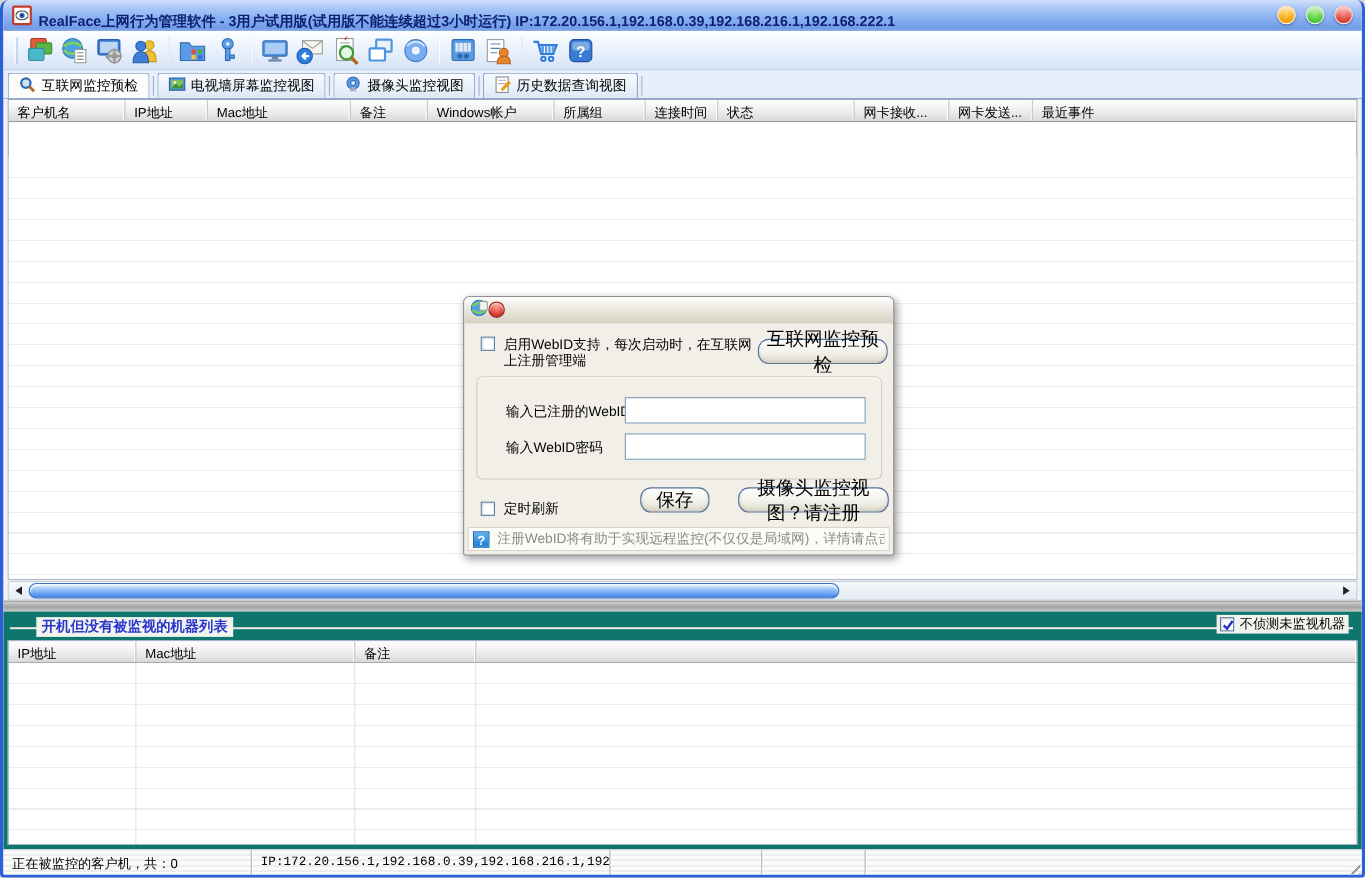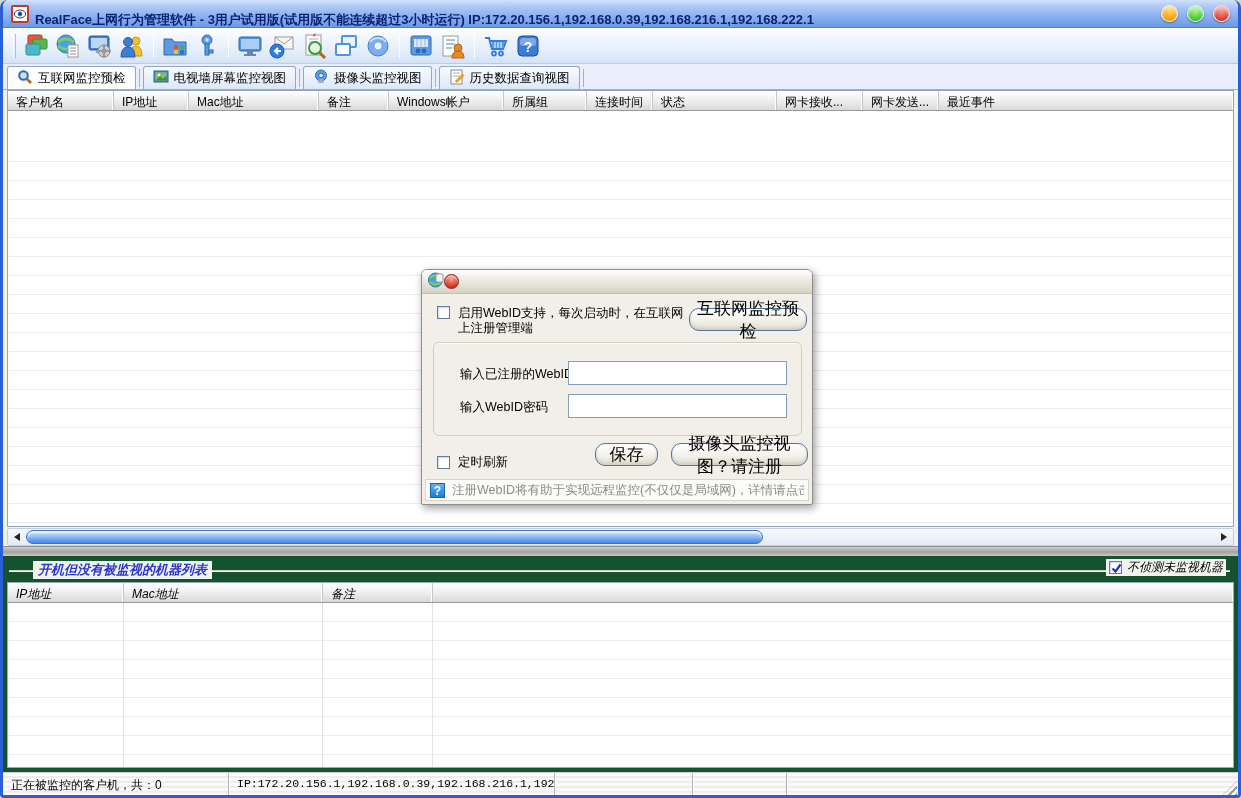--- a/index.html
+++ b/index.html
@@ -58,21 +58,21 @@
   .hs-left { left:2px; } .hs-right { right:2px; }
   .tri-l { width:0; height:0; border-top:4px solid transparent; border-bottom:4px solid transparent; border-right:6px solid #222; }
   .tri-r { width:0; height:0; border-top:4px solid transparent; border-bottom:4px solid transparent; border-left:6px solid #222; }
   .hs-thumb { position:absolute; left:18px; top:1px; width:737px; height:14px; border-radius:8px; cursor:grab;
               background:linear-gradient(#cfe3fc, #9cc4f8 40%, #5e9af0 80%, #4585e6); border:1px solid #3c71c4;
               box-shadow:inset 0 2px 2px rgba(255,255,255,.8); }
 
   .splitter { height:10px; flex:none; background:linear-gradient(#cfcfcf, #a2a2a2 55%, #c8c8c8); border-top:1px solid #8e8e8e; cursor:row-resize; }
 
   
-  .bottompanel { height:216px; flex:none; position:relative; padding:2px 4px 0 4px; background:#14532d;font-style:italic; }
+  .bottompanel { height:216px; flex:none; position:relative; padding:2px 4px 0 4px; background:#0f766e; }
   .group-row { position:relative; height:22px; }
   .group-line { position:absolute; left:2px; right:4px; top:12px; border-top:1px solid #cdcdc2; box-shadow:0 1px 0 #fff; }
   .group-title { position:absolute; left:26px; top:3px; padding:0 5px; background:#f2f3ee; color:#2936cc; font-size:13px; font-weight:bold; }
   .hide-check { position:absolute; right:8px; top:1px; display:flex; align-items:center; gap:5px; background:#f2f3ee; padding:0 3px; cursor:pointer; }
   .btable { position:relative; margin-top:2px; height:186px; border:1px solid #9aa9bf; background:#fff; overflow:hidden; }
   .btable .grid-body { position:absolute; left:0; right:0; top:20px; bottom:0; }
   .vline { position:absolute; top:0; bottom:0; width:1px; background:#dfe3e8; }
 
   
   .statusbar { height:24px; flex:none; display:flex; align-items:stretch; border-top:1px solid #cfcfcf;
@@ -100,21 +100,21 @@
   .dlg-cb-lbl { margin-left:8px; line-height:15px; font-size:12.5px; }
   .xp-btn { border:1px solid #56739c; border-radius:10px; background:linear-gradient(#ffffff, #f2f1ea 55%, #e0ddcf);
             box-shadow:inset 0 -2px 3px #d2cfc0, inset 0 1px 0 #fff; font-size:17px; text-align:center; cursor:pointer;
             display:flex; align-items:center; justify-content:center; font-family:inherit; }
   .btn-precheck { position:absolute; left:267px; top:38px; width:118px; height:23px; }
   .dlg-group { position:absolute; left:11px; top:72px; width:369px; height:94px; border:1px solid #cfcdbd; border-radius:6px;
                box-shadow:inset 0 1px 0 #fff; }
   .fld-label { position:absolute; left:38px; font-size:12.5px; }
   .xp-input { position:absolute; left:146px; width:219px; height:24px; border:1px solid #7f9db9; background:#fff; padding:0 4px; font-family:inherit; font-size:12px; }
   .dlg-row2 { position:absolute; left:15px; top:184px; display:flex; align-items:center; gap:8px; font-size:12.5px; }
-  .btn-save { position:absolute; left:173px; top:173px; width:63px; height:23px; }
+  .btn-save { position:absolute; left:160px; top:173px; width:63px; height:23px; }
   .btn-register { position:absolute; left:249px; top:173px; width:137px; height:23px; }
   .dlg-footer { position:absolute; left:3px; right:3px; bottom:3px; height:22px; background:#fbfbf7; border:1px solid #d8d5c8;
                 display:flex; align-items:center; padding:0 4px; }
   .q-icon { width:15px; height:15px; flex:none; background:linear-gradient(#5fb3f0, #1f7cd6); border:1px solid #1766b4; color:#fff;
             font-weight:bold; font-size:12px; text-align:center; line-height:15px; }
   .footer-text { margin-left:7px; color:#8a8a86; font-size:12.5px; white-space:nowrap; overflow:hidden; }
 </style>
 </head>
 <body>
 

